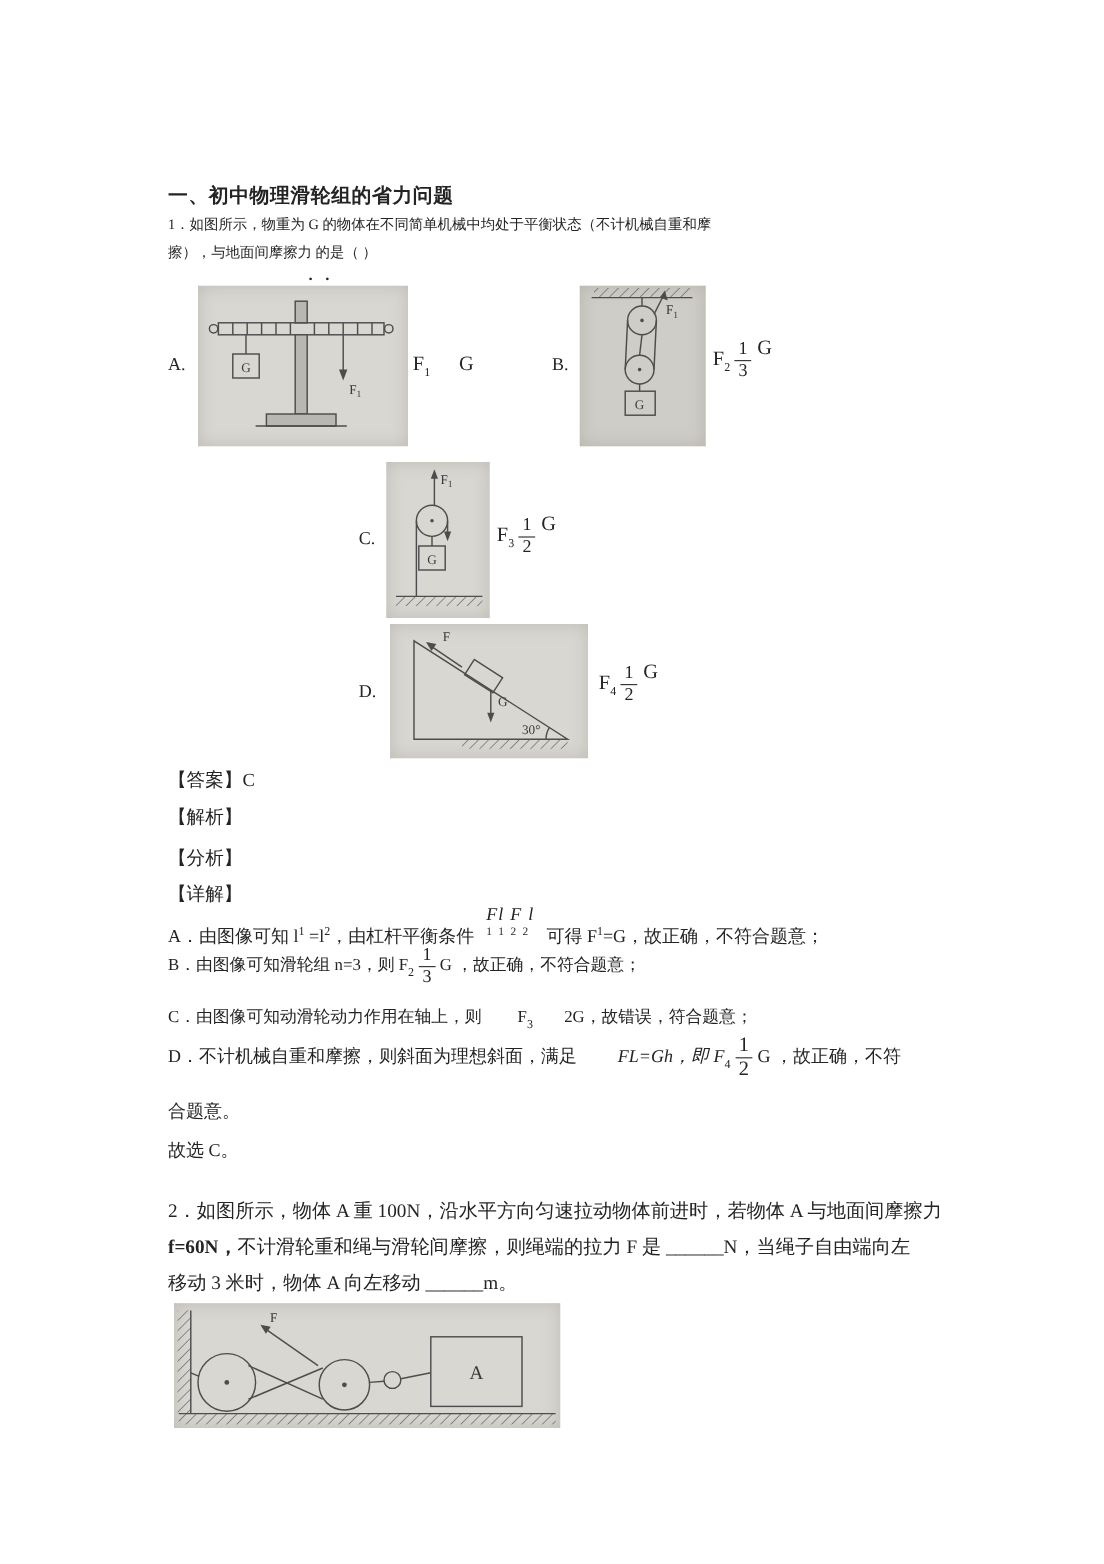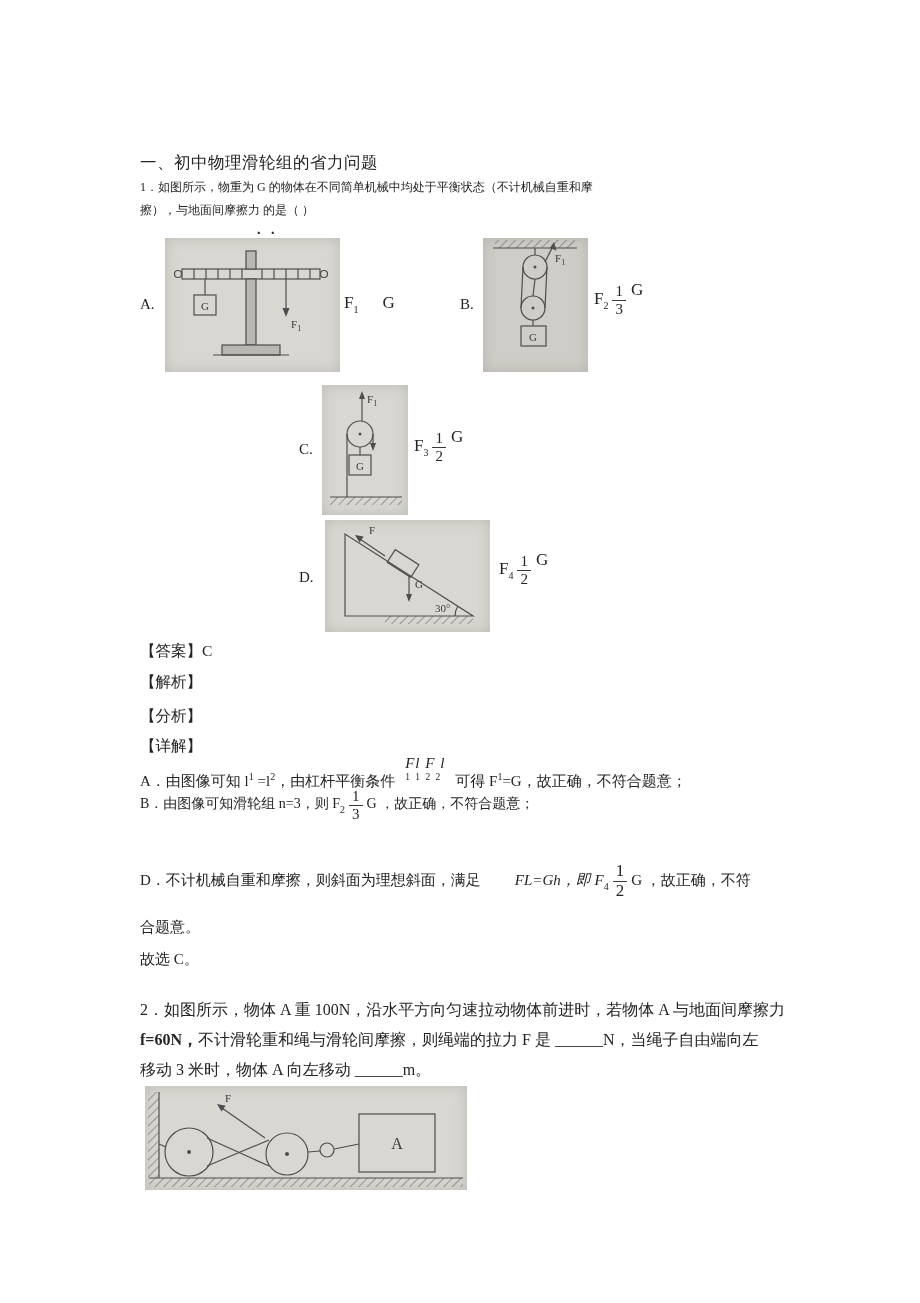--- a/index.html
+++ b/index.html
@@ -1,19 +1,19 @@
 <!DOCTYPE html>
 <html><head>
 <meta charset="utf-8">
 <style>
   html,body{margin:0;padding:0;}
   body{width:920px;height:1303px;background:#ffffff;font-family:"Liberation Serif","DejaVu Serif",serif;color:#242424;}
   .page{position:relative;width:920px;height:1303px;overflow:hidden;background:#ffffff;}
   .line{position:absolute;white-space:nowrap;font-size:12px;line-height:1.3;}
-  .title{font-size:16.5px;letter-spacing:.5px;}
+  .title{font-size:16.5px;letter-spacing:.5px;font-weight:bold;}
   .opt-label{font-size:15px;}
   .formula{font-size:17px;}
   .sub{font-size:10px;vertical-align:-5px;}
   .sup{font-size:10px;vertical-align:6px;}
   .gap{margin-left:24px;}
   .frac{display:inline-block;text-align:center;vertical-align:middle;line-height:1.1;margin:0 4px;}
   .frac .num{display:block;border-bottom:1px solid #3a3a3a;padding:0 3px;}
   .frac .den{display:block;}
   .opt-frac{font-size:15px;}
   .graise{position:relative;top:-9px;font-size:17px;margin-left:1px;}
@@ -175,20 +175,23 @@
   <div class="line header" style="top:736px;left:140px">【详解】</div>
 
   <div class="line exp" style="top:756px;left:140px">
     <span>A．由图像可知 l</span><span class="sup">1</span><span> =l</span><span class="sup">2</span><span>，由杠杆平衡条件</span><span class="stack"><span class="stk-top">Fl   F l</span><span class="stk-bot">1 1      2 2</span></span><span>可得 F</span><span class="sup">1</span><span>=G，故正确，不符合题意；</span>
   </div>
 
   <div class="line exp-sm" style="top:788px;left:140px">
     <span>B．由图像可知滑轮组  n=3，则 F</span><span class="sub">2</span><span class="frac mid-frac"><span class="num">1</span><span class="den">3</span></span><span>G ，故正确，不符合题意；</span>
   </div>
 
+  <div class="line exp-sm" style="top:840px;left:140px">
+    <span>C．由图像可知动滑轮动力作用在轴上，则</span><span class="cgap">F</span><span class="sub">3</span><span class="cgap2">2G，故错误，符合题意；</span>
+  </div>
 
   <div class="line exp" style="top:862px;left:140px">
     <span>D．不计机械自重和摩擦，则斜面为理想斜面，满足</span><span class="dgap">FL=Gh，即 F</span><span class="sub">4</span><span class="frac big-frac"><span class="num">1</span><span class="den">2</span></span><span>G ，故正确，不符</span>
   </div>
 
   <div class="line exp" style="top:918px;left:140px">合题意。</div>
   <div class="line exp" style="top:950px;left:140px">故选 C。</div>
 
   <div class="line q2" style="top:1000px;left:140px">2．如图所示，物体 A 重 100N，沿水平方向匀速拉动物体前进时，若物体 A 与地面间摩擦力</div>
   <div class="line q2" style="top:1030px;left:140px">

